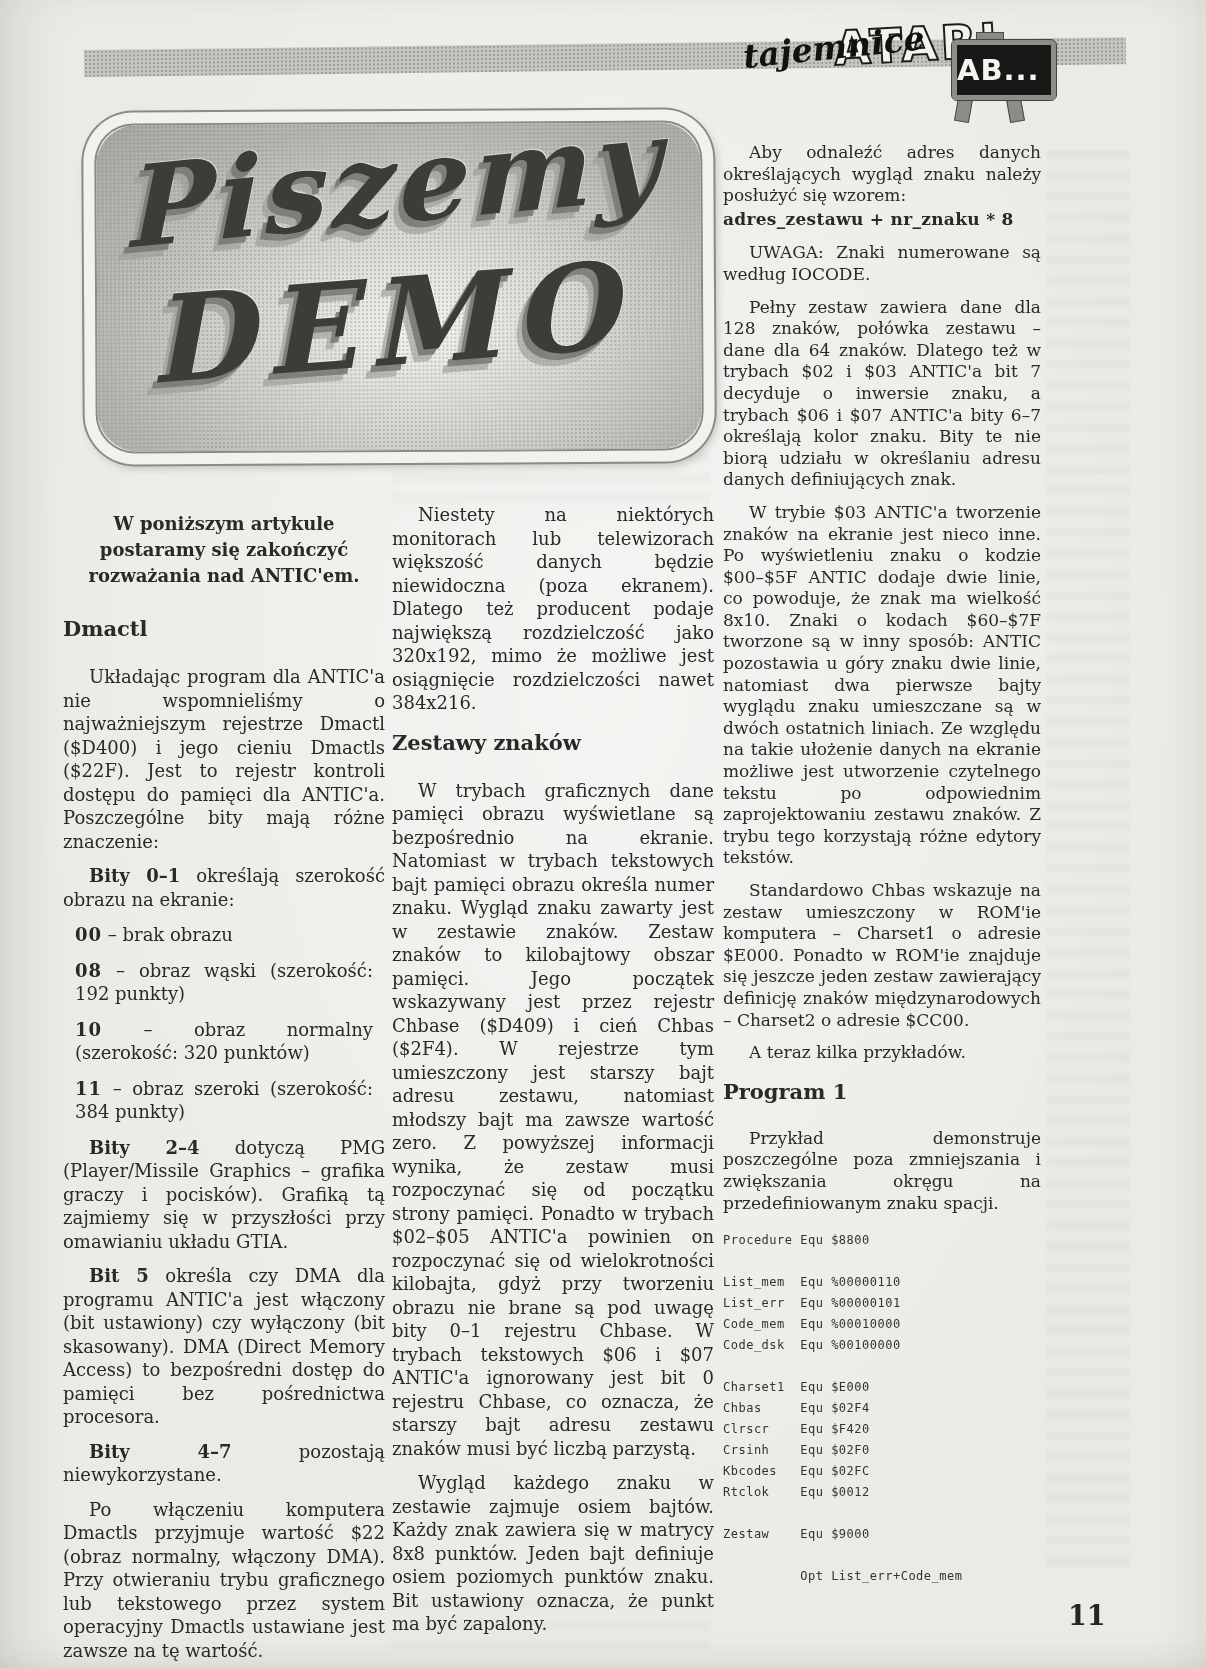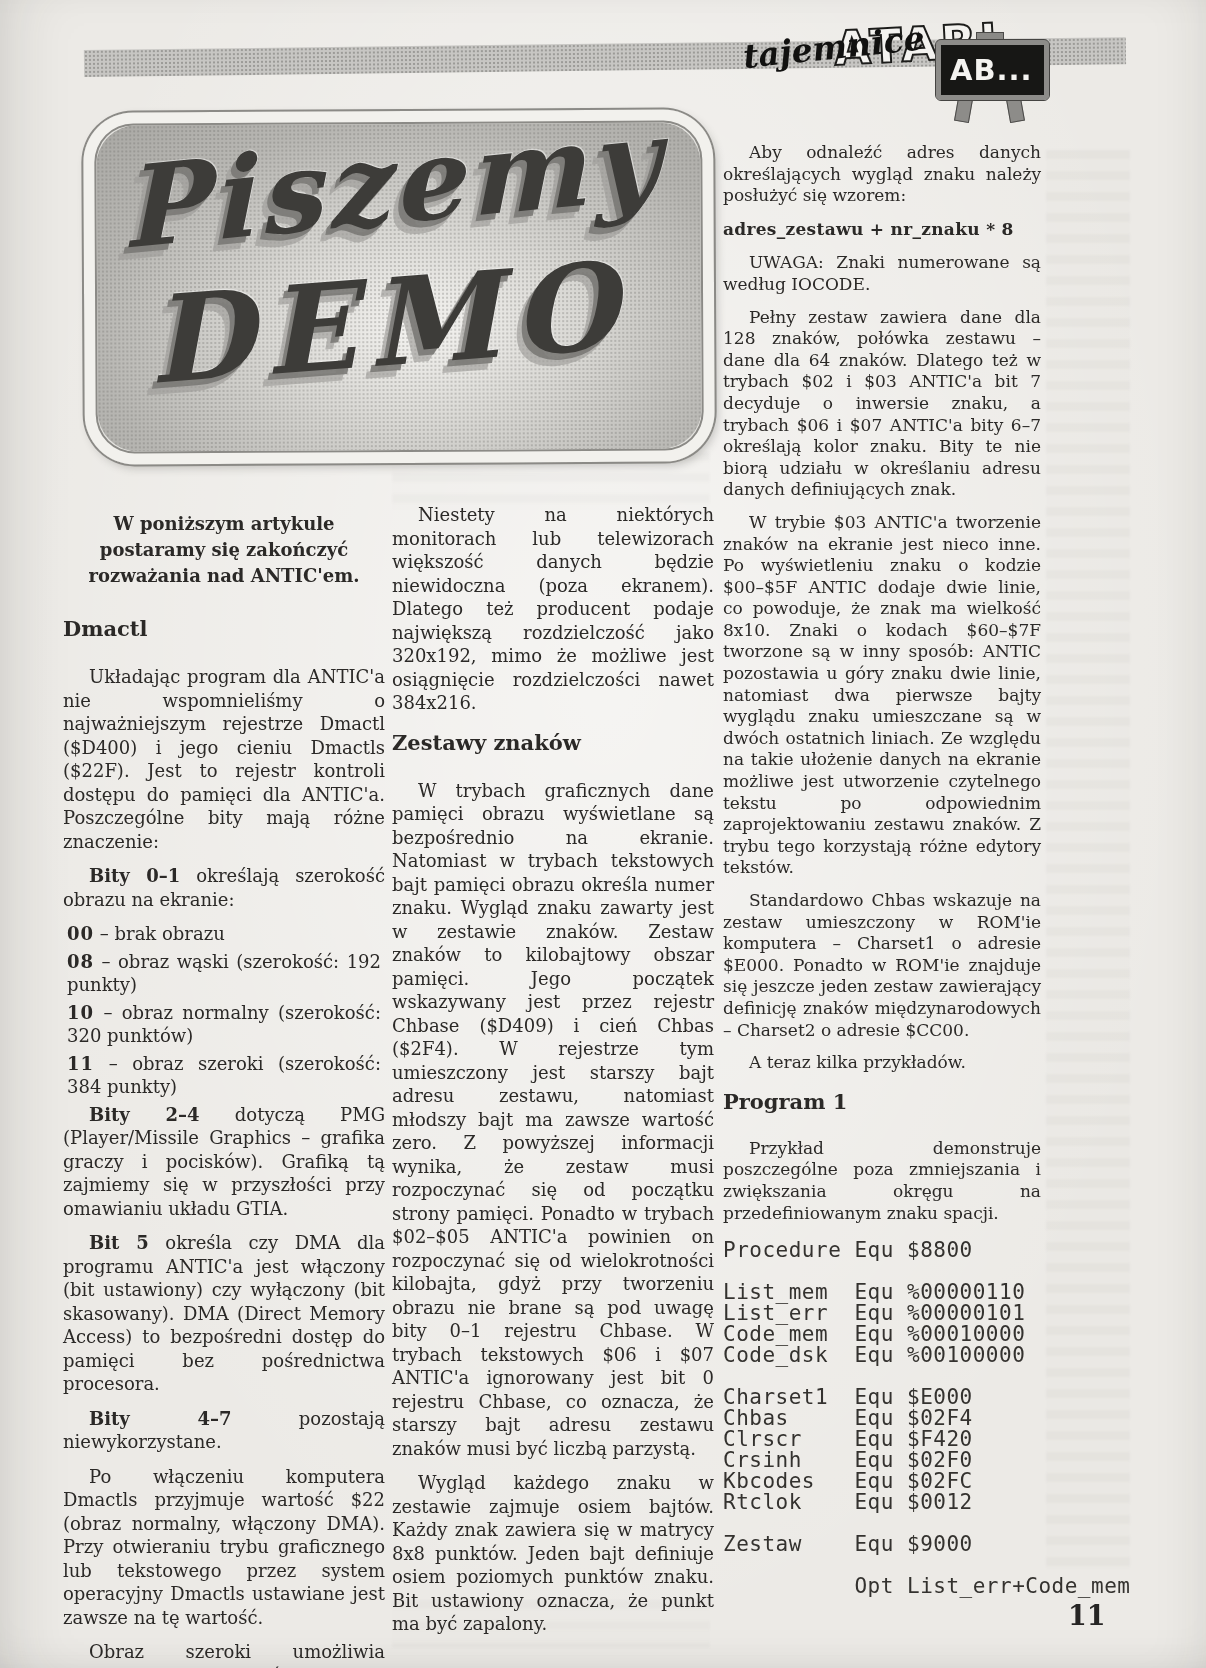--- a/index.html
+++ b/index.html
@@ -29,23 +29,23 @@
     position:absolute;left:84px;top:50px;width:1042px;height:27px;
     background-color:#c7c6c3;
     background-image:radial-gradient(rgba(120,119,116,0.55) 1px, rgba(0,0,0,0) 1.3px);
     background-size:4px 4px;
     transform:rotate(-0.7deg);transform-origin:left center;
   }
   .mag-logo{position:absolute;left:742px;top:4px;width:310px;height:80px;}
   .ab-badge{position:absolute;left:936px;top:32px;width:106px;height:86px;}
   .ab-knob{position:absolute;left:40px;top:0;width:26px;height:10px;background:#8a8986;border:1px solid #4b4a48;}
   .ab-board{
-    position:absolute;left:0;top:8px;width:94px;height:50px;background:#171715;
+    position:absolute;left:16px;top:8px;width:94px;height:50px;background:#171715;
     border:5px solid #8d8c89;border-radius:5px;outline:1px solid #454442;
-    display:flex;align-items:center;padding-left:9px;
+    display:flex;align-items:center;
     color:#f4f3f0;font-family:"DejaVu Sans", sans-serif;font-weight:bold;font-size:29px;letter-spacing:1px;
   }
   .ab-leg{position:absolute;top:66px;width:13px;height:22px;background:#8d8c89;border:1px solid #4b4a48;}
   .ab-leg.l{left:20px;transform:rotate(10deg);}
   .ab-leg.r{left:72px;transform:rotate(-10deg);}
 
   
   .demo-panel{
     position:absolute;left:84px;top:111px;width:630px;height:352px;border-radius:50px;
     background:#e4e3df;transform:rotate(-0.3deg);
@@ -69,26 +69,26 @@
   .demo-line.l2{top:140px;font-size:120px;letter-spacing:12px;transform:rotate(-4deg) skewX(-4deg);}
 
   
   .col{position:absolute;color:#2b2927;}
   .col-left{left:63px;top:503px;width:322px;font-size:18px;line-height:23.5px;}
   .col-mid{left:392px;top:503px;width:322px;font-size:18px;line-height:23.5px;}
   .col-right{left:723px;top:142px;width:318px;font-size:17px;line-height:21.6px;}
   .intro{font-weight:bold;text-align:center;font-size:18px;line-height:26px;margin:8px 6px 24px;}
   .heading{font-weight:bold;font-size:21px;line-height:32px;margin:12px 0 20px;}
   .p{text-align:justify;text-indent:26px;margin:0 0 11px;}
-  .ptight{text-align:justify;text-indent:26px;margin:0 0 12px;}
-  .li{text-align:justify;text-indent:0;margin:4px;}
+  .ptight{text-align:justify;text-indent:26px;margin:0 0 2px;}
+  .li{text-align:justify;text-indent:0;margin:12px;}
   .li b{letter-spacing:1px;}
   .formula{font-weight:bold;text-indent:0;margin:0 0 12px;letter-spacing:0.3px;}
   .code{
-    font-family:"DejaVu Sans Mono", monospace;font-size:21px;line-height:21px;
+    font-family:"DejaVu Sans Mono", monospace;font-size:12px;line-height:21px;
     color:#34322f;margin:16px 0 0;white-space:pre;letter-spacing:0.5px;
   }
   .page-number{
     position:absolute;left:1068px;top:1600px;font-weight:bold;font-size:27px;color:#262524;
     font-family:"DejaVu Serif", serif;
   }
 </style>
 </head>
 <body>
 

